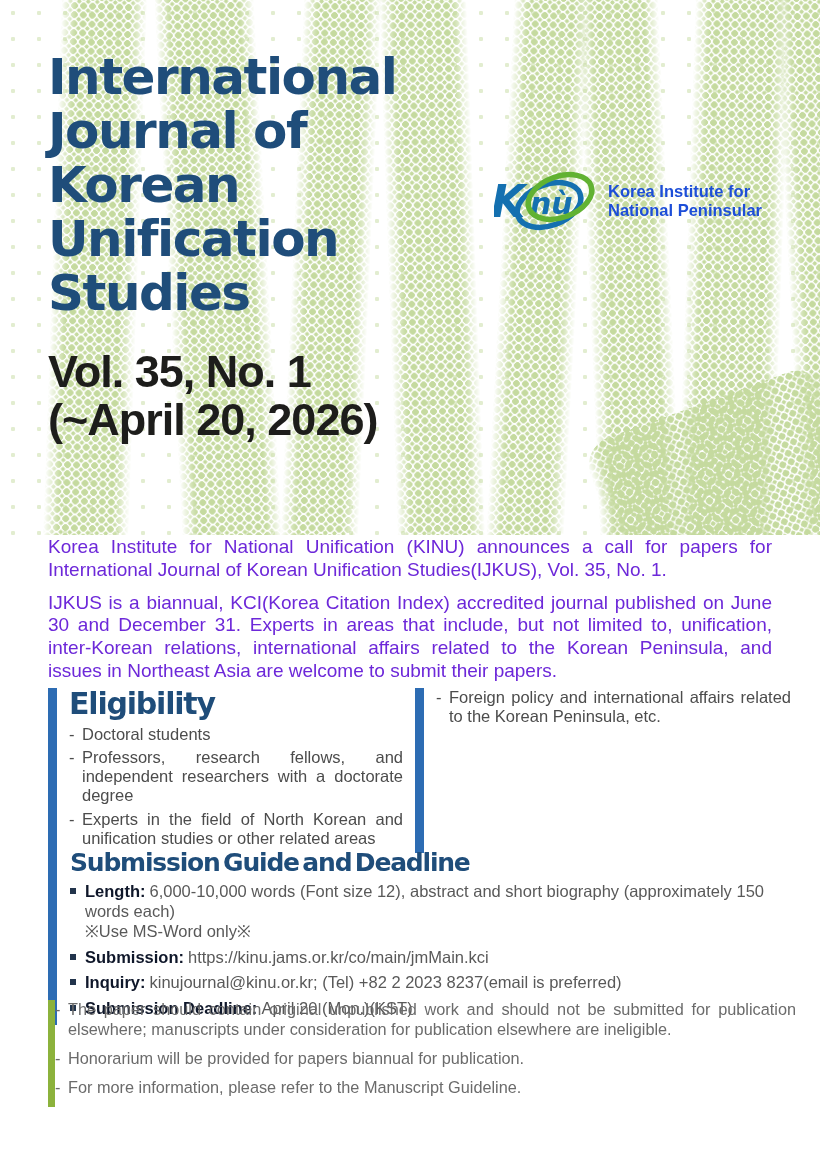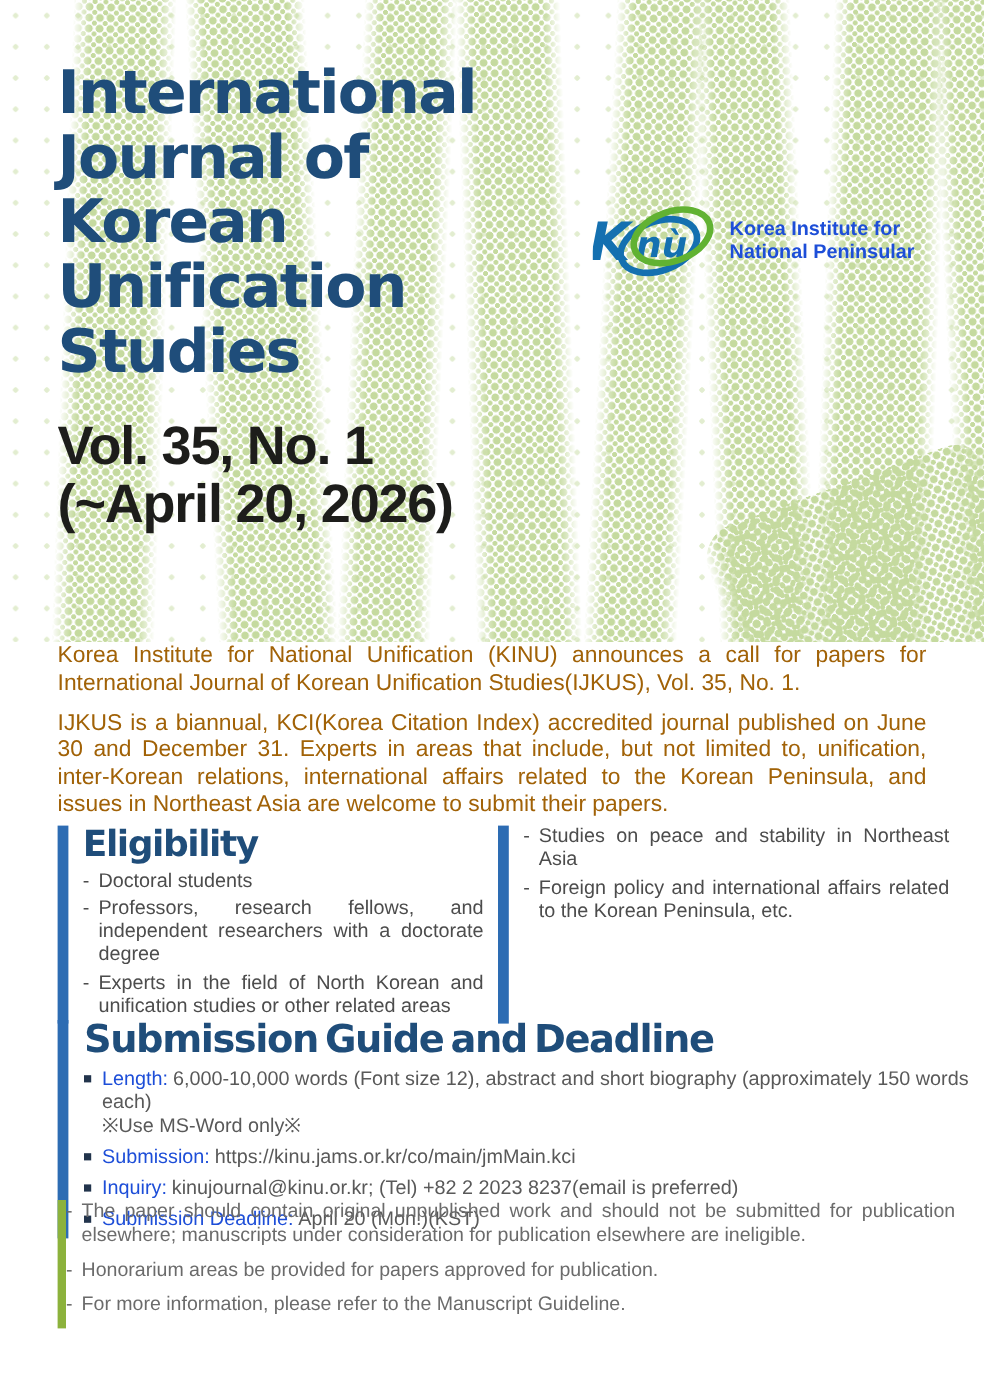--- a/index.html
+++ b/index.html
@@ -90,21 +90,21 @@
     line-height: 1.15;
     color: #1d4ed8;
   }
 
   
   .intro {
     position: absolute;
     left: 48px; top: 536px;
     width: 724px;
     z-index: 2;
-    color: #a16207;
+    color: #6d28d9;
     font-size: 19px;
     line-height: 1.2;
     text-align: justify;
   }
   .intro p + p { margin-top: 10px; }
 
   
   .columns {
     position: absolute;
     left: 48px; top: 688px;
@@ -144,38 +144,38 @@
 
   
   .submission {
     position: absolute;
     left: 48px; top: 850px;
     width: 762px;
     z-index: 2;
     border-left: 9px solid #2d6cb3;
     padding-left: 13px;
   }
-  .submission h2 { font-size: 32px; margin-bottom: 6px; }
+  .submission h2 { font-size: 25px; margin-bottom: 6px; }
   .sq-list { list-style: none; }
   .sq-list li {
     position: relative;
     padding-left: 15px;
     font-size: 16.5px;
     line-height: 1.2;
     margin-bottom: 6px;
     color: #595959;
   }
   .sq-list li::before {
     content: "";
     position: absolute;
     left: 0; top: 6px;
     width: 6px; height: 6px;
     background: #22344c;
   }
-  .s-label { font-weight: normal; color: #1d4ed8; margin-right: 4px; }
+  .s-label { font-weight: bold; color: #0f172a; margin-right: 4px; }
   .s-extra { display: block; }
 
   
   .notes {
     position: absolute;
     left: 48px; top: 1000px;
     width: 748px;
     z-index: 2;
     border-left: 7px solid #8cb23c;
   }
@@ -241,21 +241,20 @@
           <li>Professors, research fellows, and independent researchers with a doctorate degree</li>
 
           <li>Experts in the field of North Korean and unification studies or other related areas</li>
 
         </ul>
     </div>
     <div class="col col-coverage">
       <ul class="dash-list">
 
 
-          <li>Studies on peace and stability in Northeast Asia</li>
 
           <li>Foreign policy and international affairs related to the Korean Peninsula, etc.</li>
         </ul>
     </div>
   </div>
 
   <div class="submission">
     <h2 class="sec-heading">Submission Guide and Deadline</h2>
     <ul class="sq-list">
 
@@ -280,19 +279,19 @@
         </li>
       </ul>
   </div>
 
   <div class="notes">
     <ul class="dash-list">
 
         <li>The paper should contain original unpublished work and should not be submitted for publication elsewhere; manuscripts under consideration for publication elsewhere are ineligible.</li>
 
 
-        <li>Honorarium areas be provided for papers approved for publication.</li>
+        <li>Honorarium will be provided for papers biannual for publication.</li>
 
         <li>For more information, please refer to the Manuscript Guideline.</li>
       </ul>
   </div>
 
 </div>
 
 </body></html>

